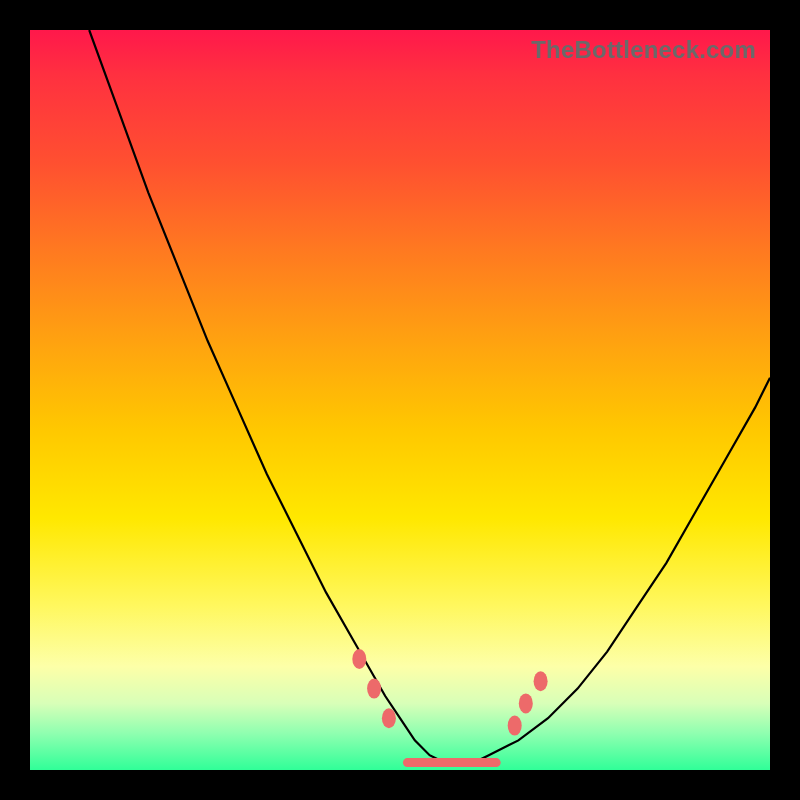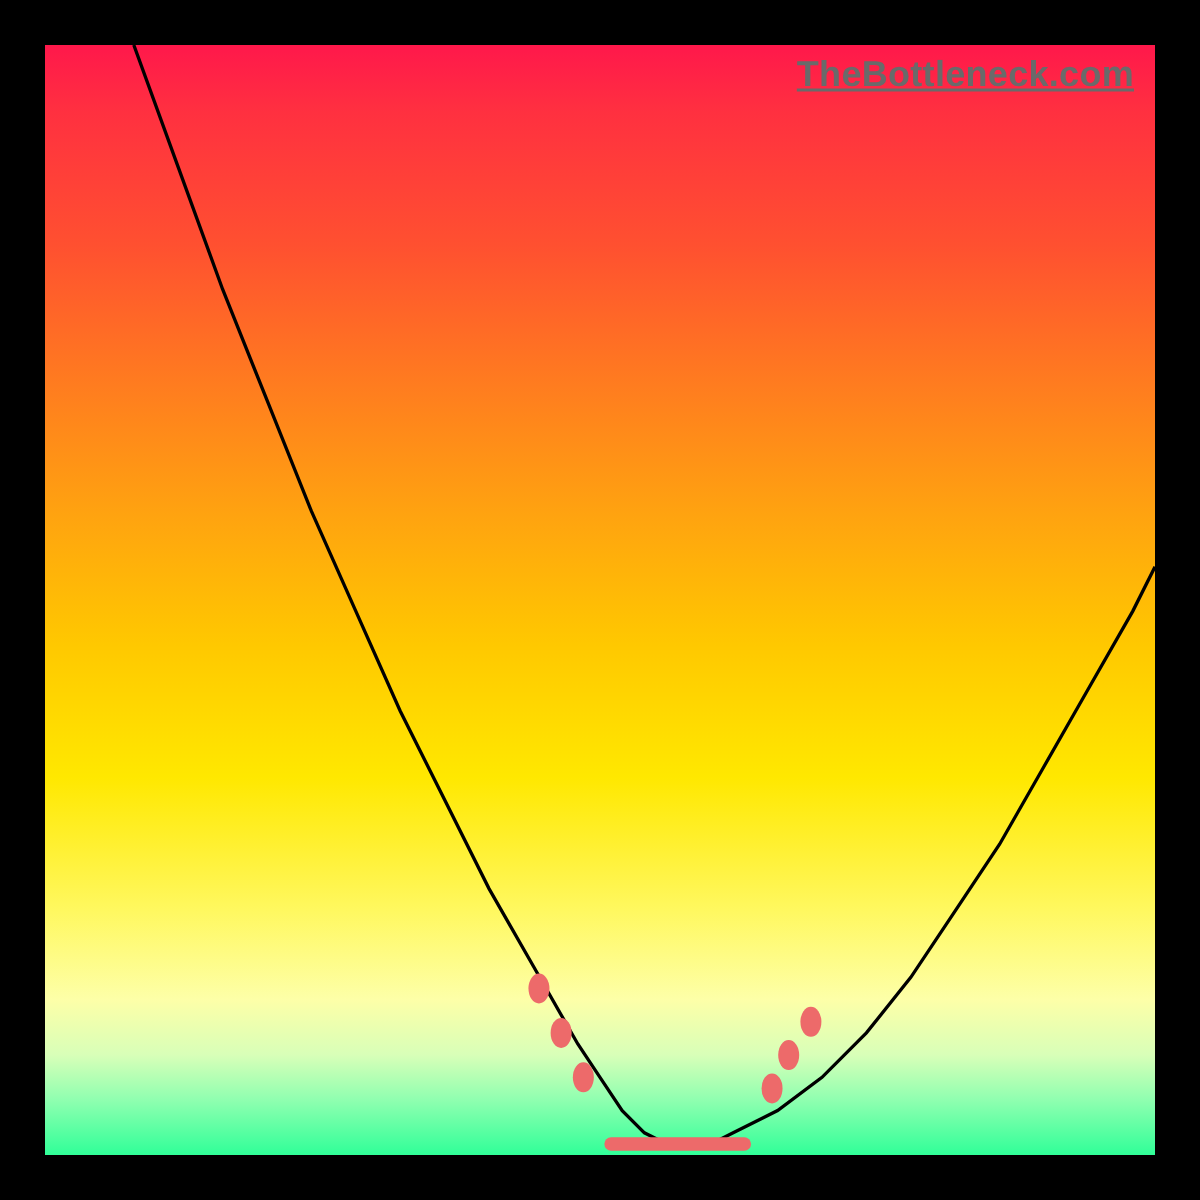--- a/index.html
+++ b/index.html
@@ -34,21 +34,20 @@
   .watermark {
     position: absolute;
     top: 6px;
     right: 14px;
     font-family: Arial, Helvetica, sans-serif;
     font-size: 24px;
     font-weight: bold;
     color: #6a6a6a;
     letter-spacing: 0.2px;
     user-select: none;
-    text-decoration: underline;
   }
   svg.curve {
     position: absolute;
     left: 0; top: 0;
     width: 740px;
     height: 740px;
   }
   .line {
     fill: none;
     stroke: #000;

